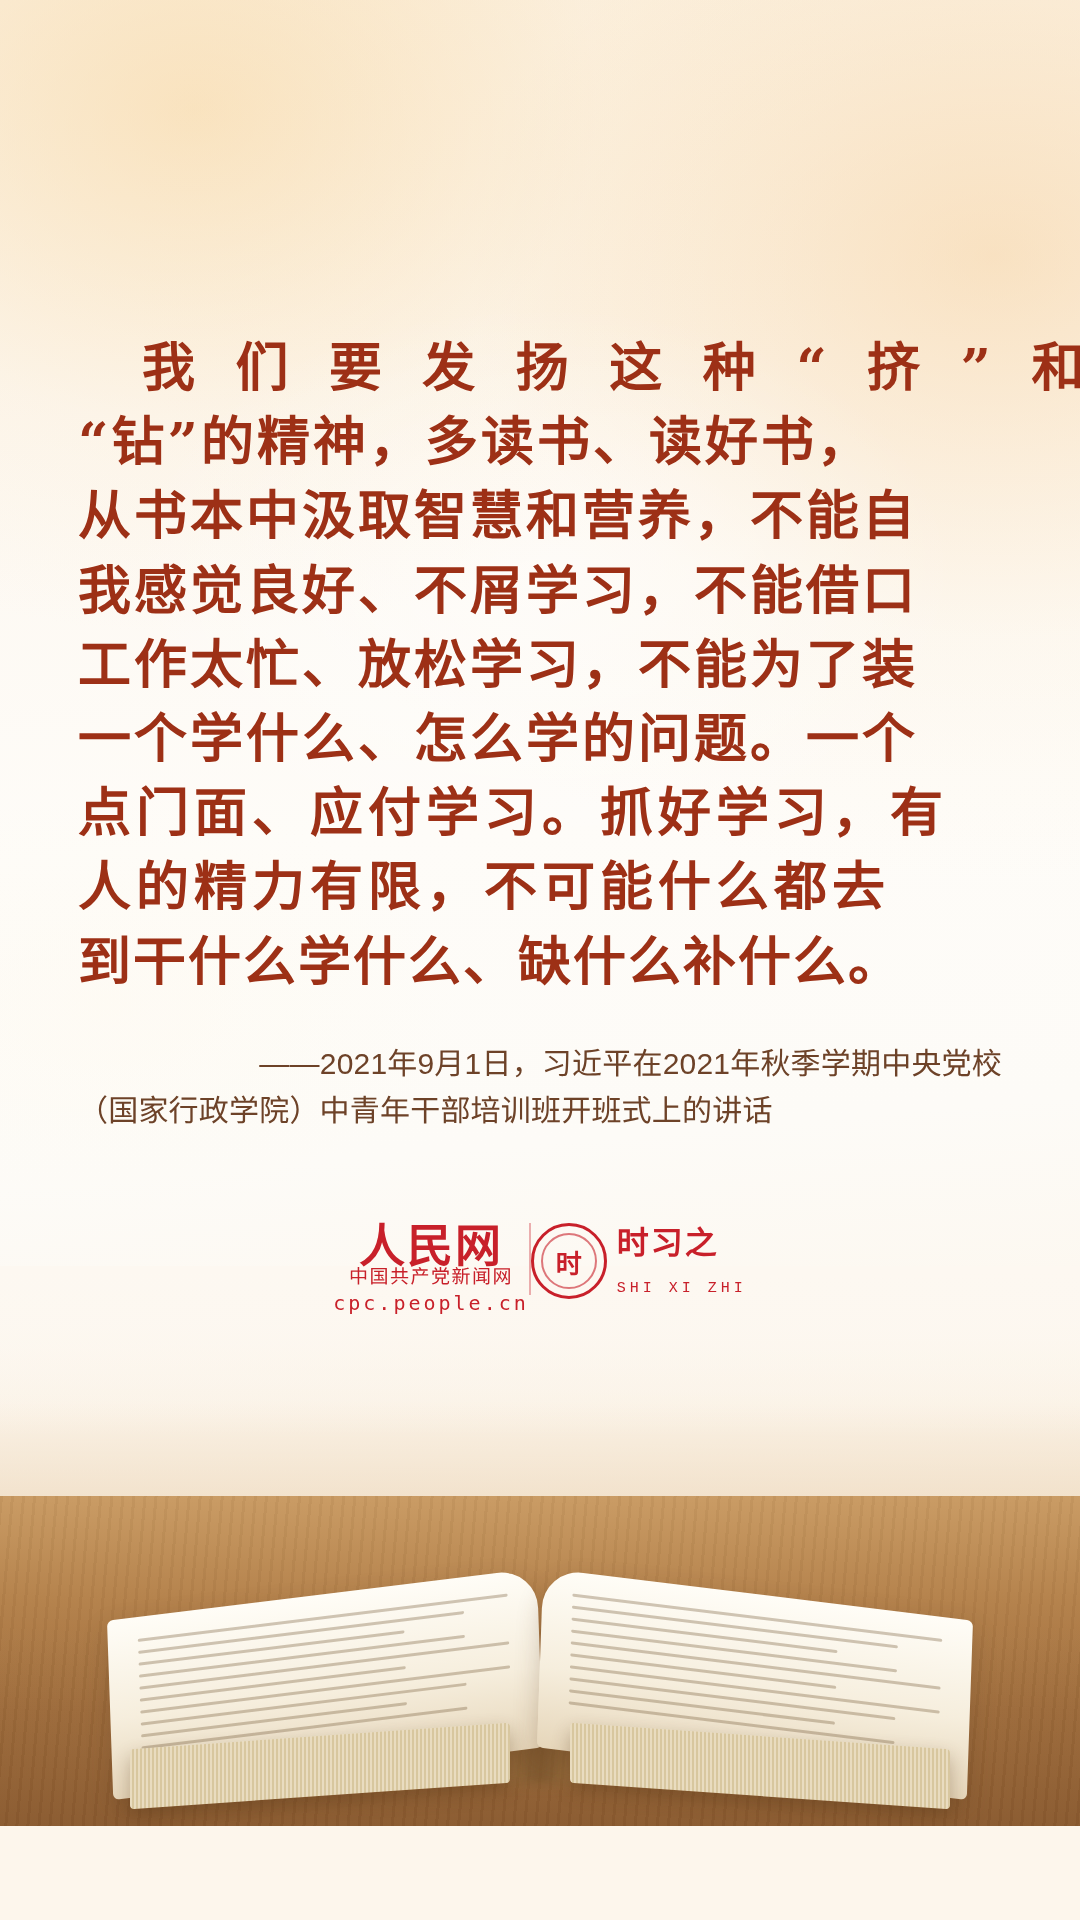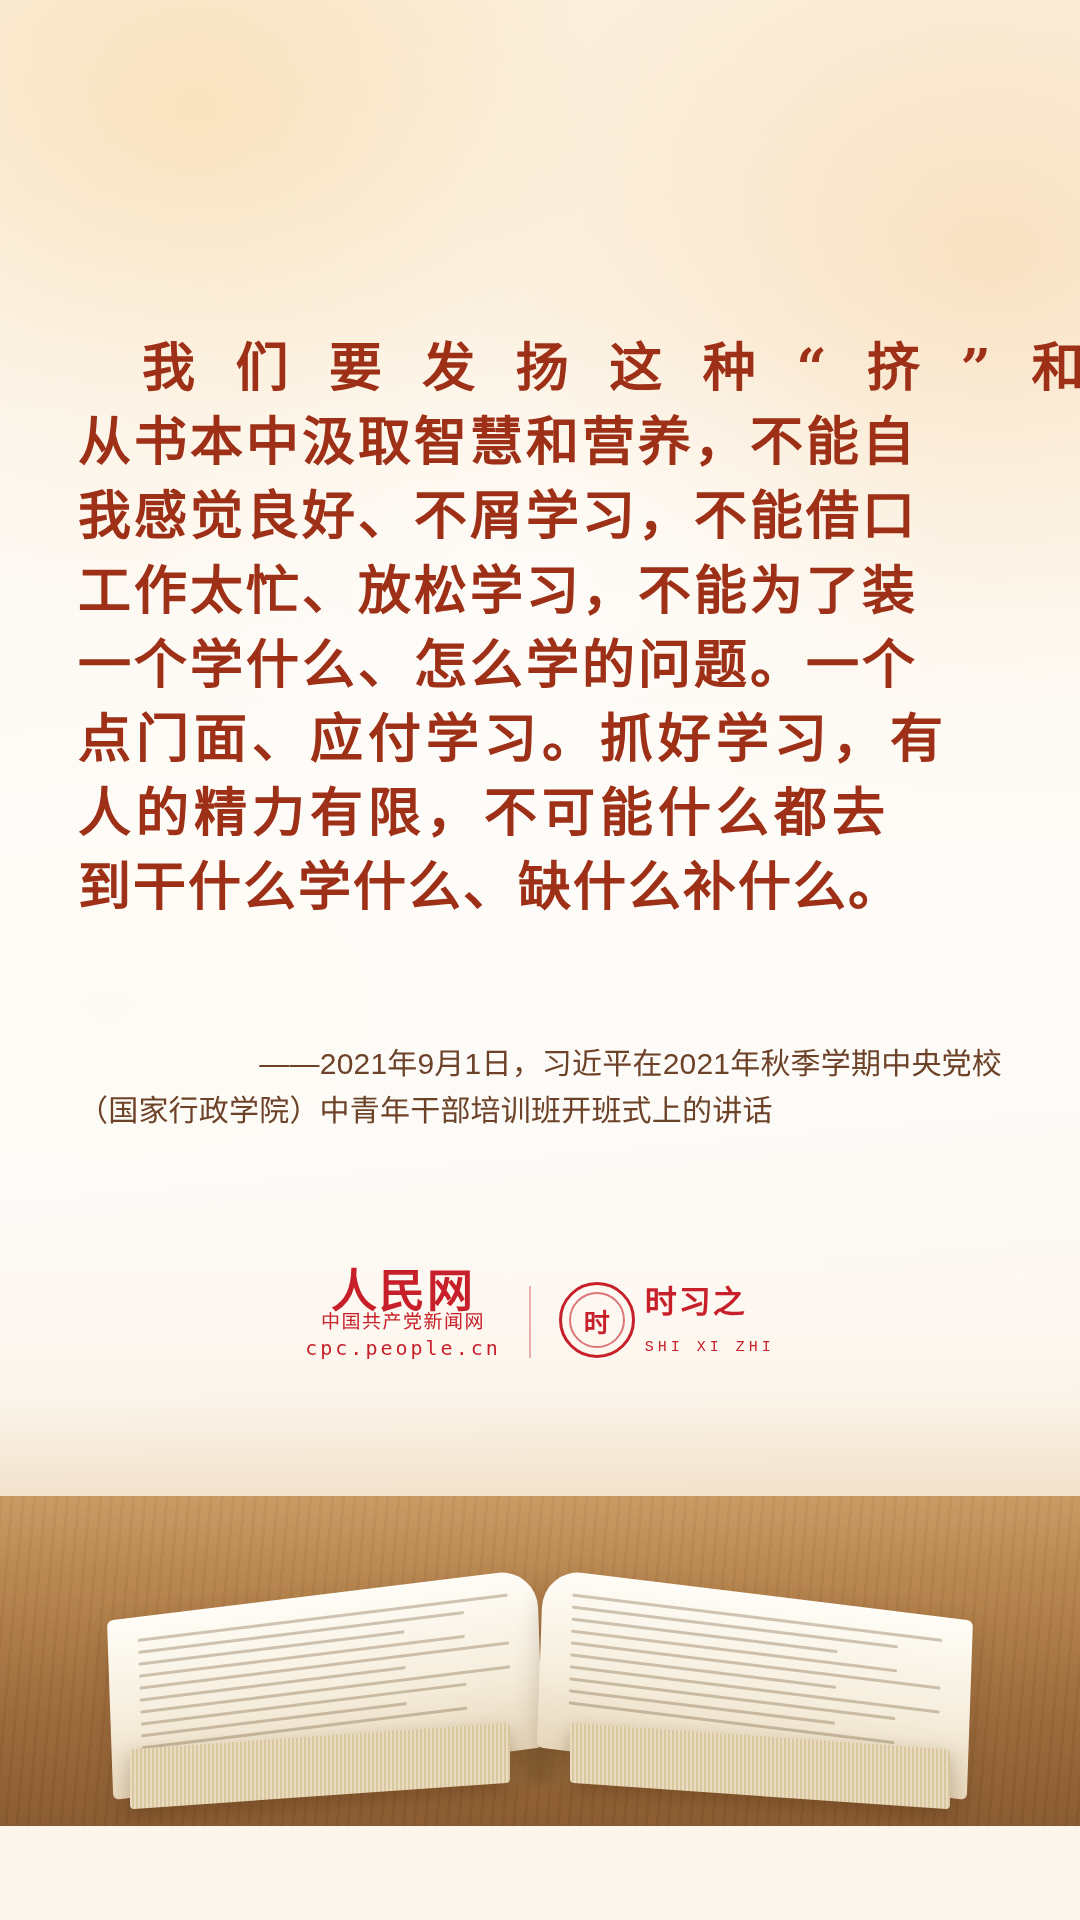--- a/index.html
+++ b/index.html
@@ -180,26 +180,25 @@
     border-radius: 2px;
   }
   .book .text-lines i:nth-child(2n) { width: 88%; }
   .book .text-lines i:nth-child(3n) { width: 72%; }
 
   
   .logo-bar {
     position: absolute;
     left: 0;
     right: 0;
-    bottom: 468px;
+    bottom: 493px;
     height: 110px;
     display: flex;
-    align-items: flex-end;
+    align-items: flex-start;
     justify-content: center;
-    gap: 28px;
     z-index: 8;
   }
   .pm-logo {
     display: flex;
     flex-direction: column;
     align-items: center;
     line-height: 1;
   }
   .pm-logo .pm-top {
     display: flex;
@@ -284,20 +283,21 @@
   }
 </style>
 </head>
 <body>
 
 <div class="poster">
   <div class="texture"></div>
 
   <div class="quote">
     <span class="line l1">　我 们 要 发 扬 这 种 “ 挤 ” 和</span>
+    <span class="line l2">“钻”的精神，多读书、读好书，</span>
     <span class="line l3">从书本中汲取智慧和营养，不能自</span>
     <span class="line l4">我感觉良好、不屑学习，不能借口</span>
     <span class="line l5">工作太忙、放松学习，不能为了装</span>
     <span class="line l7">一个学什么、怎么学的问题。一个</span>
     <span class="line l6">点门面、应付学习。抓好学习，有</span>
     <span class="line l8">人的精力有限，不可能什么都去</span>
     <span class="line l10">到干什么学什么、缺什么补什么。</span>
   </div>
 
   <div class="attribution">

